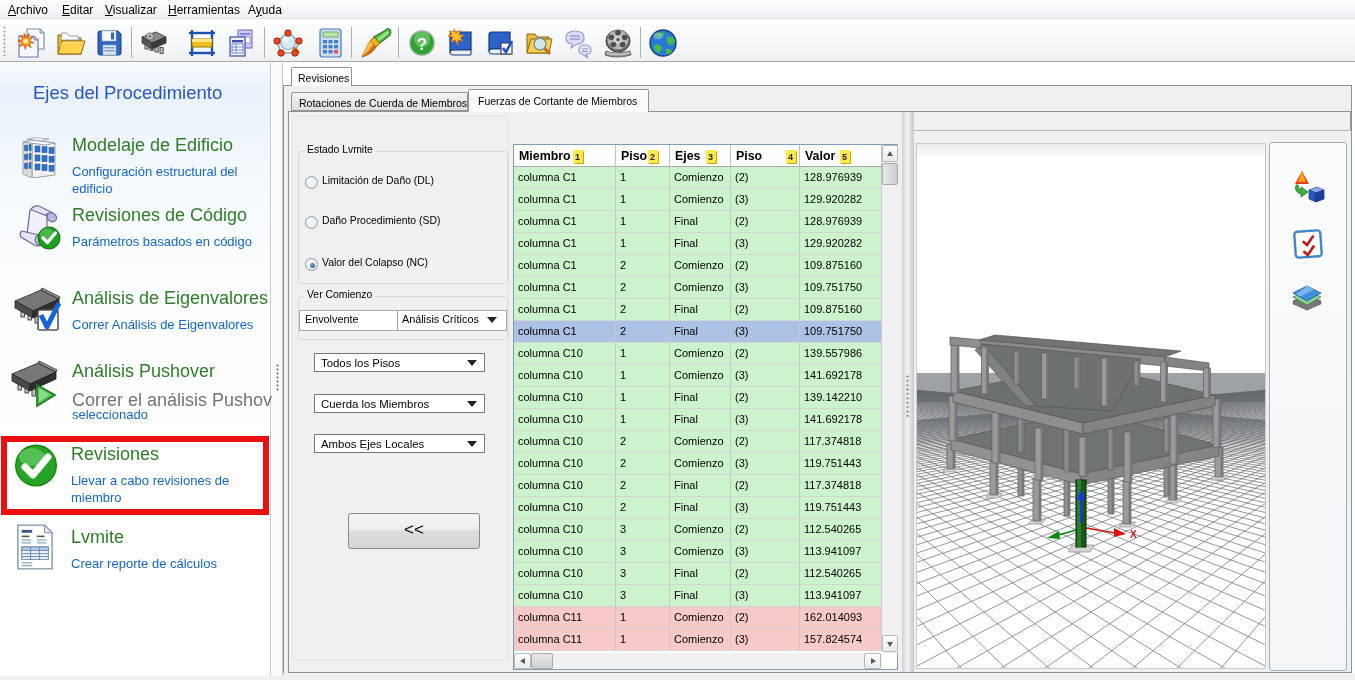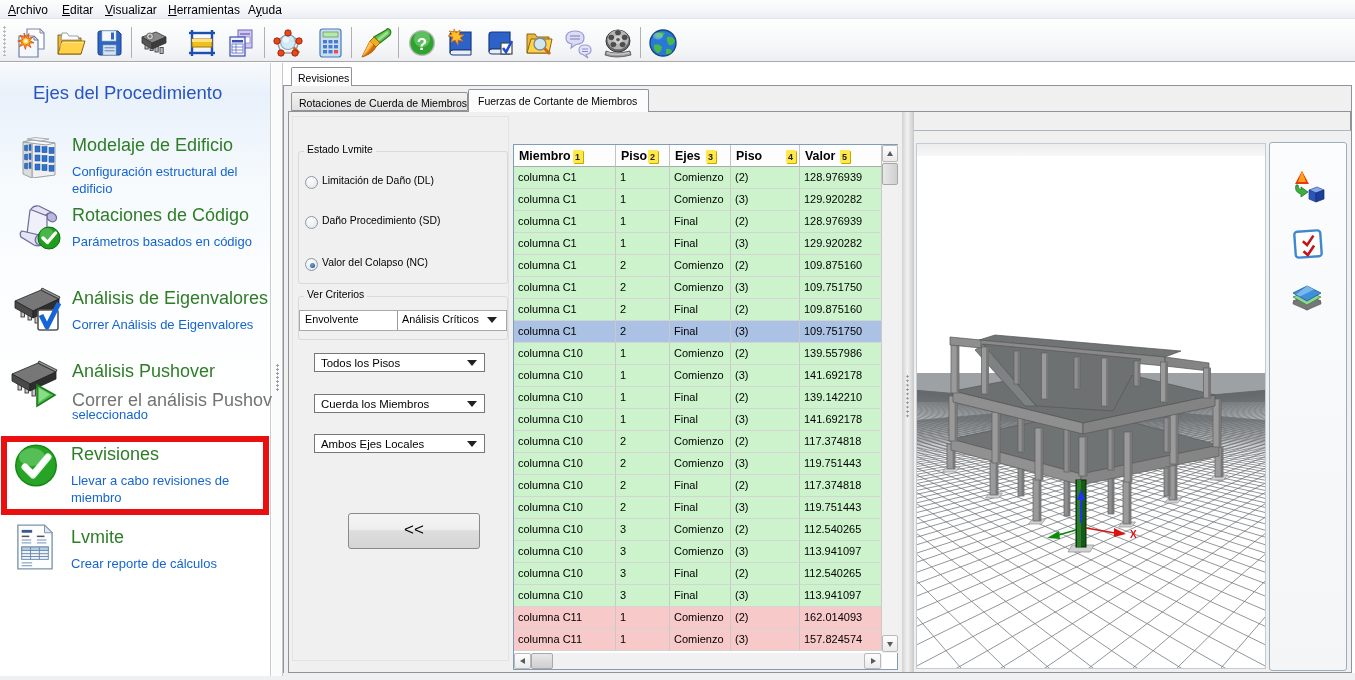--- a/index.html
+++ b/index.html
@@ -215,21 +215,21 @@
 <path d="M14 6 Q17 2 22 3 L36 10 Q31 9 28 13 L14 34 Z" fill="#e4e4f4" stroke="#6a6a9a" stroke-width="1.2"></path>
 <path d="M36 10 Q41 13 39 17 Q37 20 33 18 Q29 16 30 12 Q32 9 36 10Z" fill="#b8b8e0" stroke="#6a6a9a" stroke-width="1.2"></path>
 <path d="M12 8 L28 13 L28 34 L12 30 Z" fill="#f4f4fb" stroke="#6a6a9a" stroke-width="0"></path>
 <path d="M13 7 L15 7 L30 13 L30 36 L10 31Z" fill="#f0f0fa" stroke="#6a6a9a" stroke-width="1.2"></path>
 <path d="M5 28 L22 32 L27 41 Q22 44 17 42 L4 34 Q2 30 5 28Z" fill="#e4e4f4" stroke="#6a6a9a" stroke-width="1.2"></path>
 <path d="M22 32 Q28 34 27 39 Q25 43 20 41 Q17 38 19 34 Q20 32 22 32Z" fill="#c8c8e8" stroke="#6a6a9a" stroke-width="1.2"></path>
 <circle cx="32" cy="35" r="11" fill="#1e9e1e" stroke="#0c6e0c" stroke-width="1"></circle>
 <circle cx="30" cy="32" r="7" fill="#52bc52" fill-opacity="0.8"></circle>
 <path d="M26 35 L30.5 39.5 L38.5 30" fill="none" stroke="#fff" stroke-width="3.4" stroke-linecap="round" stroke-linejoin="round"></path>
     </svg></div>
-<div class="t" style="left:72px;top:205px;font-size:18px;color:#2e7d27">Rotaciones de Código</div>
+<div class="t" style="left:72px;top:205px;font-size:18px;color:#2e7d27">Revisiones de Código</div>
 <div class="t" style="left:72px;top:234px;font-size:13px;color:#1565cf">Parámetros basados en código</div>
 <div class="abs" style="left:13px;top:285px;width:48px;height:48px"><svg width="100%" height="100%" viewBox="0 0 48 48">
       <g stroke="#222" stroke-width="0.8">
 <rect x="8" y="24" width="3.4" height="8" fill="#c8c8c8"></rect>
         <rect x="15" y="27" width="3.4" height="8" fill="#c8c8c8"></rect>
         <rect x="22" y="30" width="3.4" height="8" fill="#c8c8c8"></rect>
         <rect x="29" y="33" width="3.4" height="8" fill="#c8c8c8"></rect>
 <rect x="26" y="8" width="3.4" height="6" fill="#c8c8c8"></rect>
         <rect x="33" y="11" width="3.4" height="6" fill="#c8c8c8"></rect>
         <rect x="40" y="14" width="3.4" height="6" fill="#c8c8c8"></rect>
@@ -319,21 +319,21 @@
 <div class="abs" style="left:305px;top:176px;width:13px;height:13px;border-radius:50%;border:1px solid #8a9aa8;background:radial-gradient(circle at 40% 30%,#fff,#dde4ea)"></div>
 <div class="t" style="left:322px;top:175px;font-size:10.4px;color:#000">Limitación de Daño (DL)</div>
 <div class="abs" style="left:305px;top:216px;width:13px;height:13px;border-radius:50%;border:1px solid #8a9aa8;background:radial-gradient(circle at 40% 30%,#fff,#dde4ea)"></div>
 <div class="t" style="left:322px;top:215px;font-size:10.4px;color:#000">Daño Procedimiento (SD)</div>
 <div class="abs" style="left:305px;top:258px;width:13px;height:13px;border-radius:50%;border:1px solid #8a9aa8;background:radial-gradient(circle at 40% 30%,#fff,#dde4ea)">
     <div class="abs" style="left:3.5px;top:3.5px;width:5px;height:5px;border-radius:50%;background:radial-gradient(circle at 40% 35%,#7aa0d4,#1b4a8e)"></div>
   </div>
 <div class="t" style="left:322px;top:257px;font-size:10.4px;color:#000">Valor del Colapso (NC)</div>
 
 <div class="abs" style="left:298px;top:296px;width:210px;height:44px;border:1px solid #d9d9d9;border-radius:3px"></div>
-<div class="t" style="left:304px;top:289px;font-size:10.4px;color:#000;background:#f0f0f0;padding:0 3px">Ver Criterios</div>
+<div class="t" style="left:304px;top:289px;font-size:10.4px;color:#000;background:#f0f0f0;padding:0 3px">Ver Comienzo</div>
 <div class="abs" style="left:299px;top:310px;width:208px;height:21px;background:#fff;border:1px solid #a8a8a8"></div>
 <div class="abs" style="left:397px;top:311px;width:1px;height:19px;background:#9a9a9a"></div>
 <div class="t" style="left:305px;top:313px;font-size:10.8px;color:#000">Envolvente</div>
 <div class="t" style="left:402px;top:313px;font-size:10.8px;color:#000">Análisis Críticos</div>
 <div class="abs" style="left:487px;top:317px;width:0;height:0;border-left:5px solid transparent;border-right:5px solid transparent;border-top:6px solid #222"></div>
 
 <div class="abs" style="left:314px;top:353px;width:171px;height:19px;background:#fff;border:1px solid #777">
     <div class="t" style="left:6px;top:3px;font-size:11.4px;color:#000">Todos los Pisos</div>
     <div class="abs" style="right:7px;top:6px;width:0;height:0;border-left:5px solid transparent;border-right:5px solid transparent;border-top:6px solid #222"></div>
   </div>

